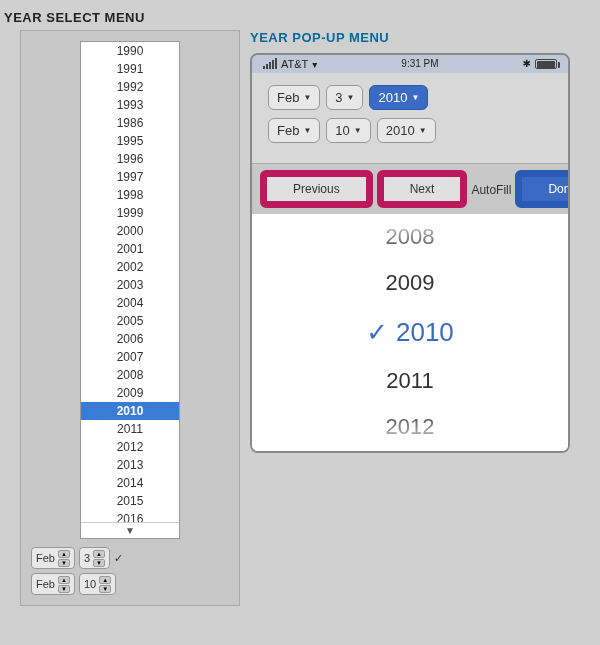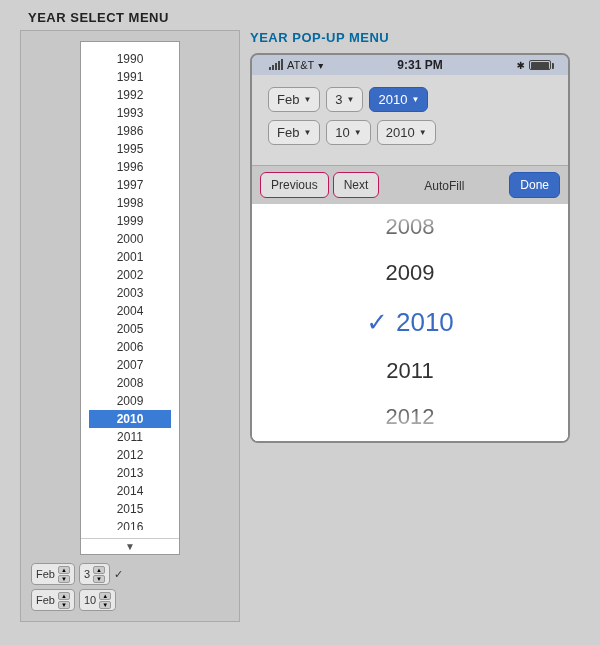--- a/index.html
+++ b/index.html
@@ -9,21 +9,21 @@
       width: 600px;
       height: 645px;
       overflow: hidden;
       position: relative;
     }
 
     .page-title {
       font-size: 13px;
       font-weight: bold;
       color: #222;
-      padding: 10px 0 6px 28px;
+      padding: 10px 0 6px 4px;
       letter-spacing: 0.5px;
     }
 
     
     .left-panel {
       position: absolute;
       top: 30px;
       left: 20px;
       width: 220px;
       background: #c8c8c8;
@@ -35,21 +35,21 @@
       background: white;
       border: 1px solid #999;
       width: 100px;
       margin: 0 auto;
       position: relative;
     }
 
     .year-list {
       list-style: none;
       padding: 0;
-      margin: 8px;
+      margin: 0;
       max-height: 480px;
       overflow: hidden;
     }
 
     .year-list li {
       text-align: center;
       font-size: 12px;
       line-height: 18px;
       color: #333;
       cursor: pointer;
@@ -143,23 +143,23 @@
       background: #c8c8c8;
       border: 2px solid #888;
       border-radius: 8px;
       overflow: hidden;
     }
 
     
     .status-bar {
       background: #c0c8d8;
       display: flex;
-      align-items: center;
+      align-items: flex-start;
       justify-content: space-between;
-      padding: 3px 17px;
+      padding: 3px 11px;
       font-size: 11px;
       color: #222;
     }
 
     .status-left {
       display: flex;
       align-items: center;
       gap: 4px;
     }
 
@@ -173,22 +173,22 @@
     .signal-bars span {
       background: #444;
       width: 2px;
     }
 
     .wifi-icon {
       font-size: 10px;
     }
 
     .status-time {
-      font-size: 12px;
-      font-weight: bold;
+      font-size: 10px;
+      font-weight: normal;
     }
 
     .status-right {
       display: flex;
       align-items: center;
       gap: 4px;
     }
 
     .battery {
       width: 22px;
@@ -257,23 +257,23 @@
       background: #c8c8c8;
       display: flex;
       align-items: center;
       padding: 6px 8px;
       gap: 4px;
       border-top: 1px solid #aaa;
     }
 
     .toolbar-btn {
       background: #e0e0e0;
-      border: 1px solid #be185d;
+      border: 7px solid #be185d;
       border-radius: 6px;
-      padding: 5px 10px;
+      padding: 5px 26px;
       font-size: 12px;
       color: #333;
       cursor: pointer;
     }
 
     .toolbar-btn.done {
       background: #3a6bc4;
       color: white;
       border-color: #2a5ab4;
       margin-left: auto;

